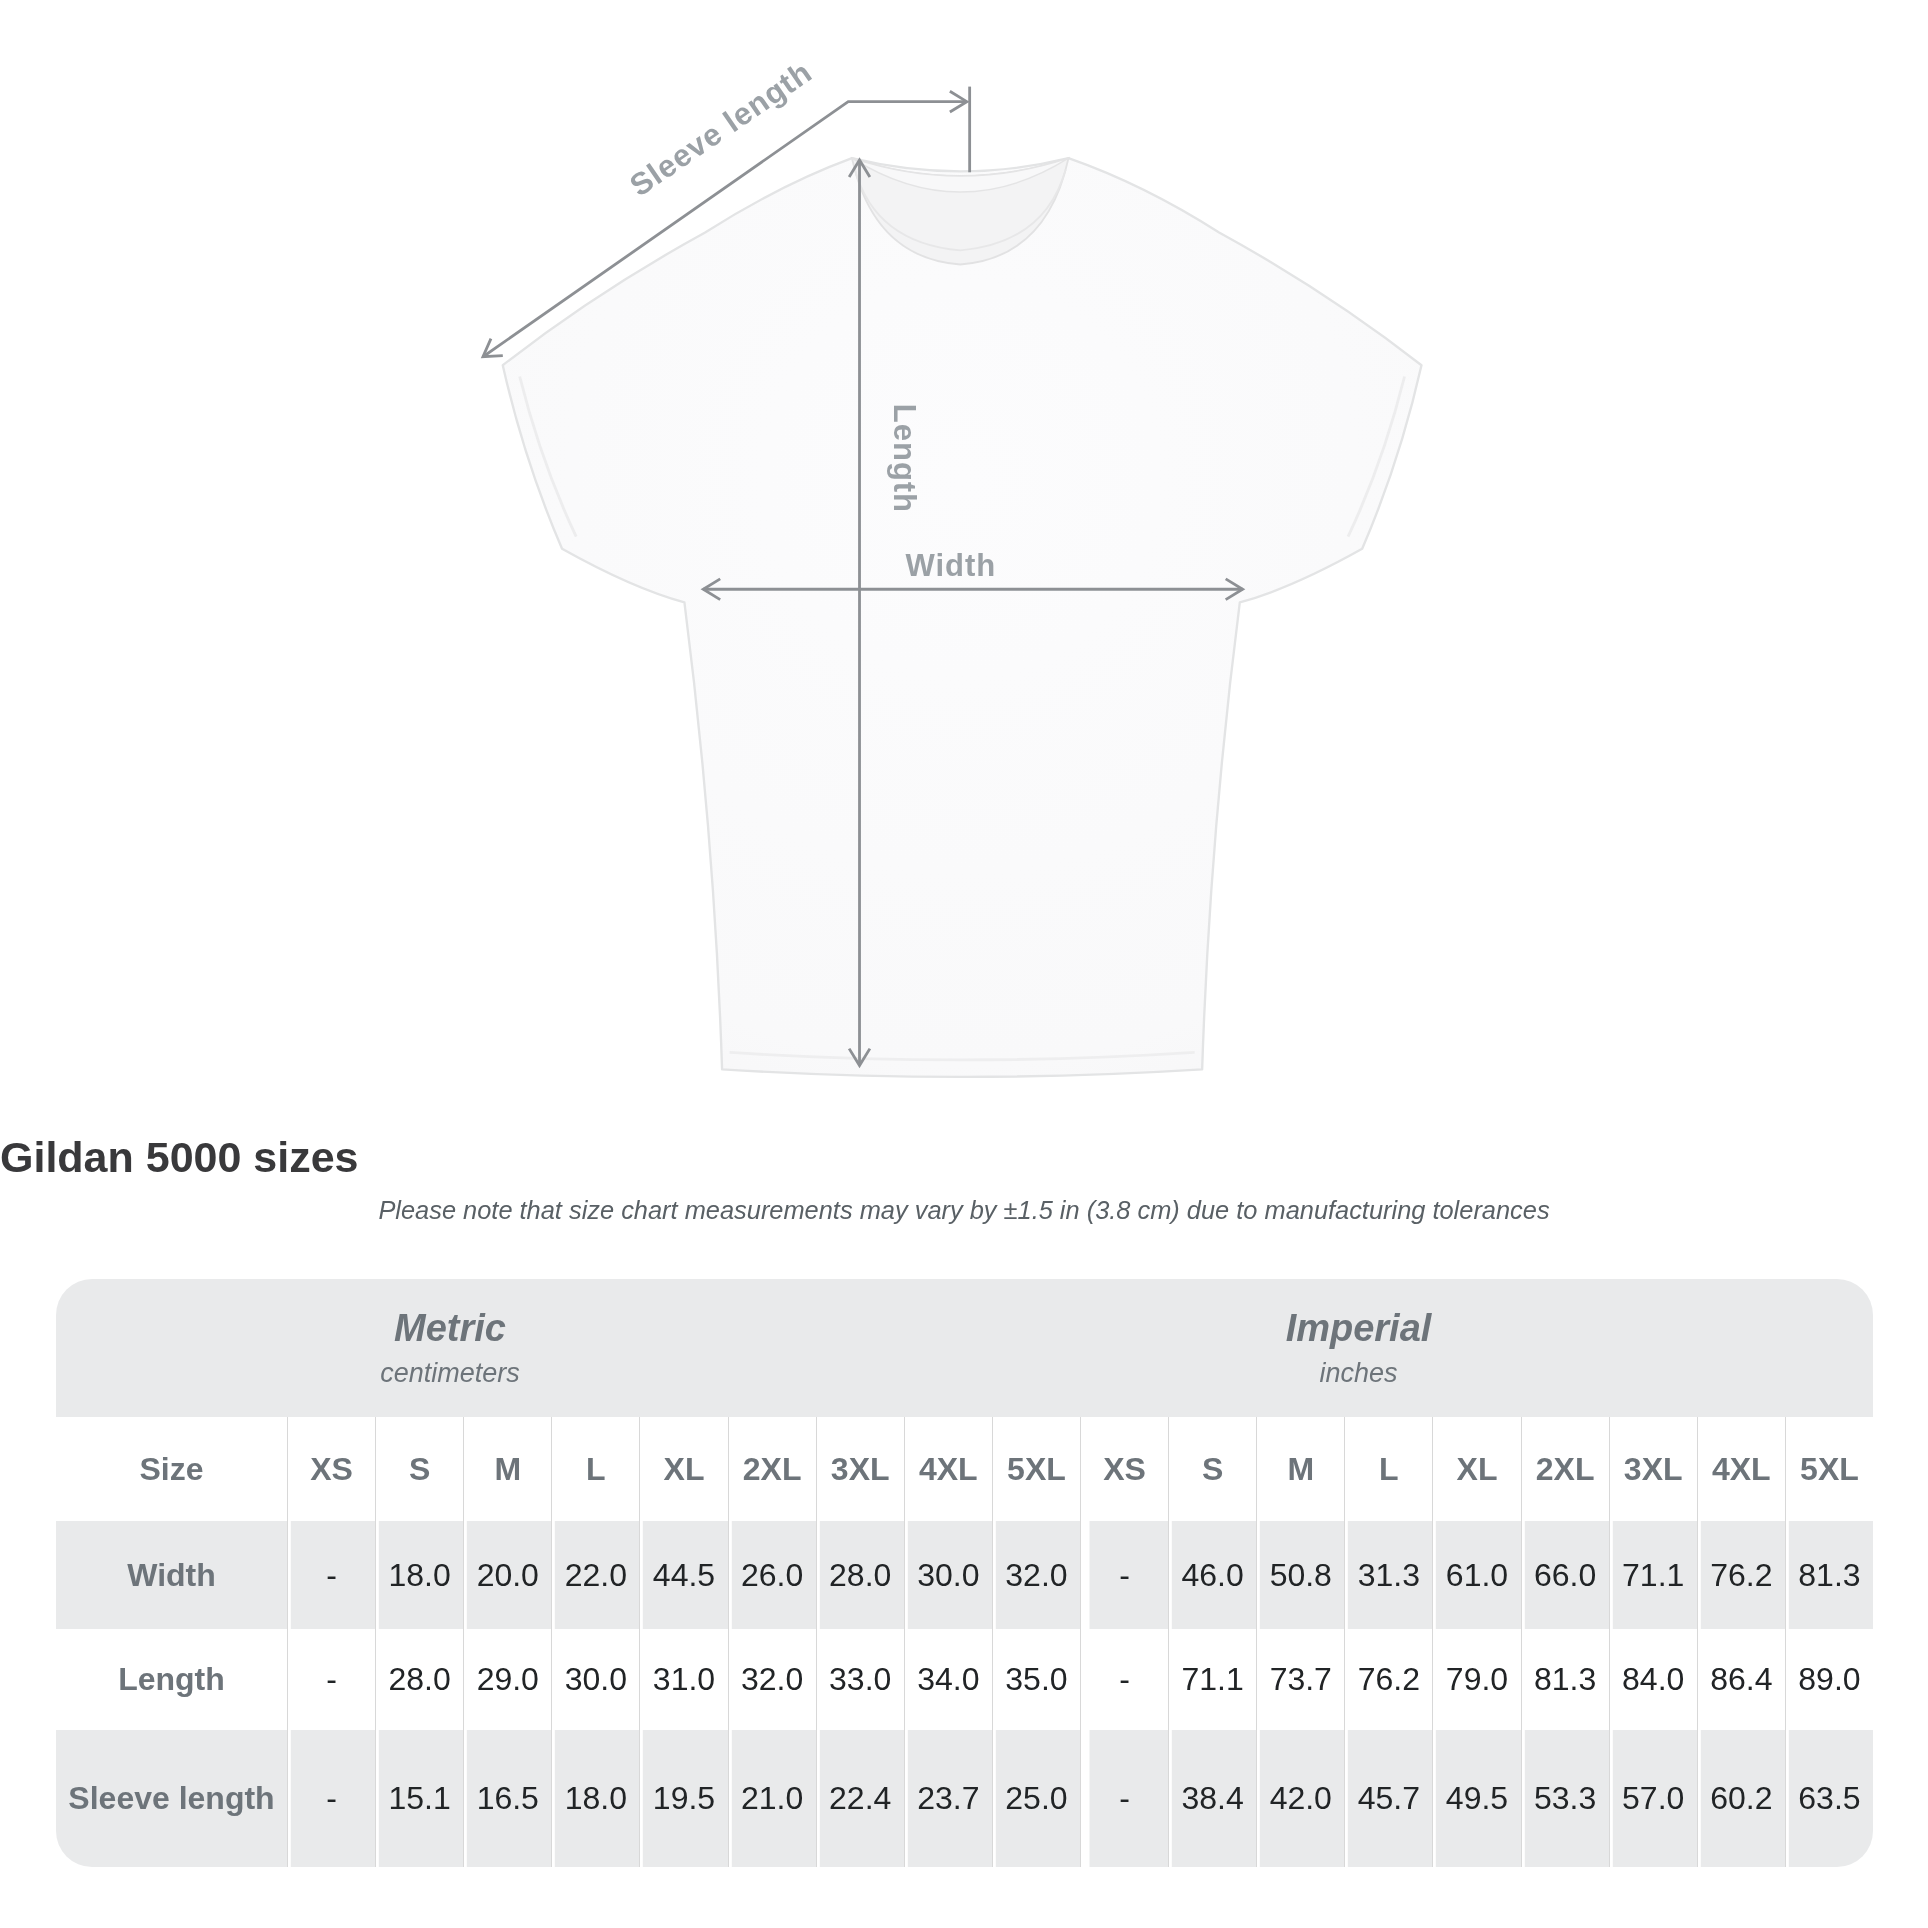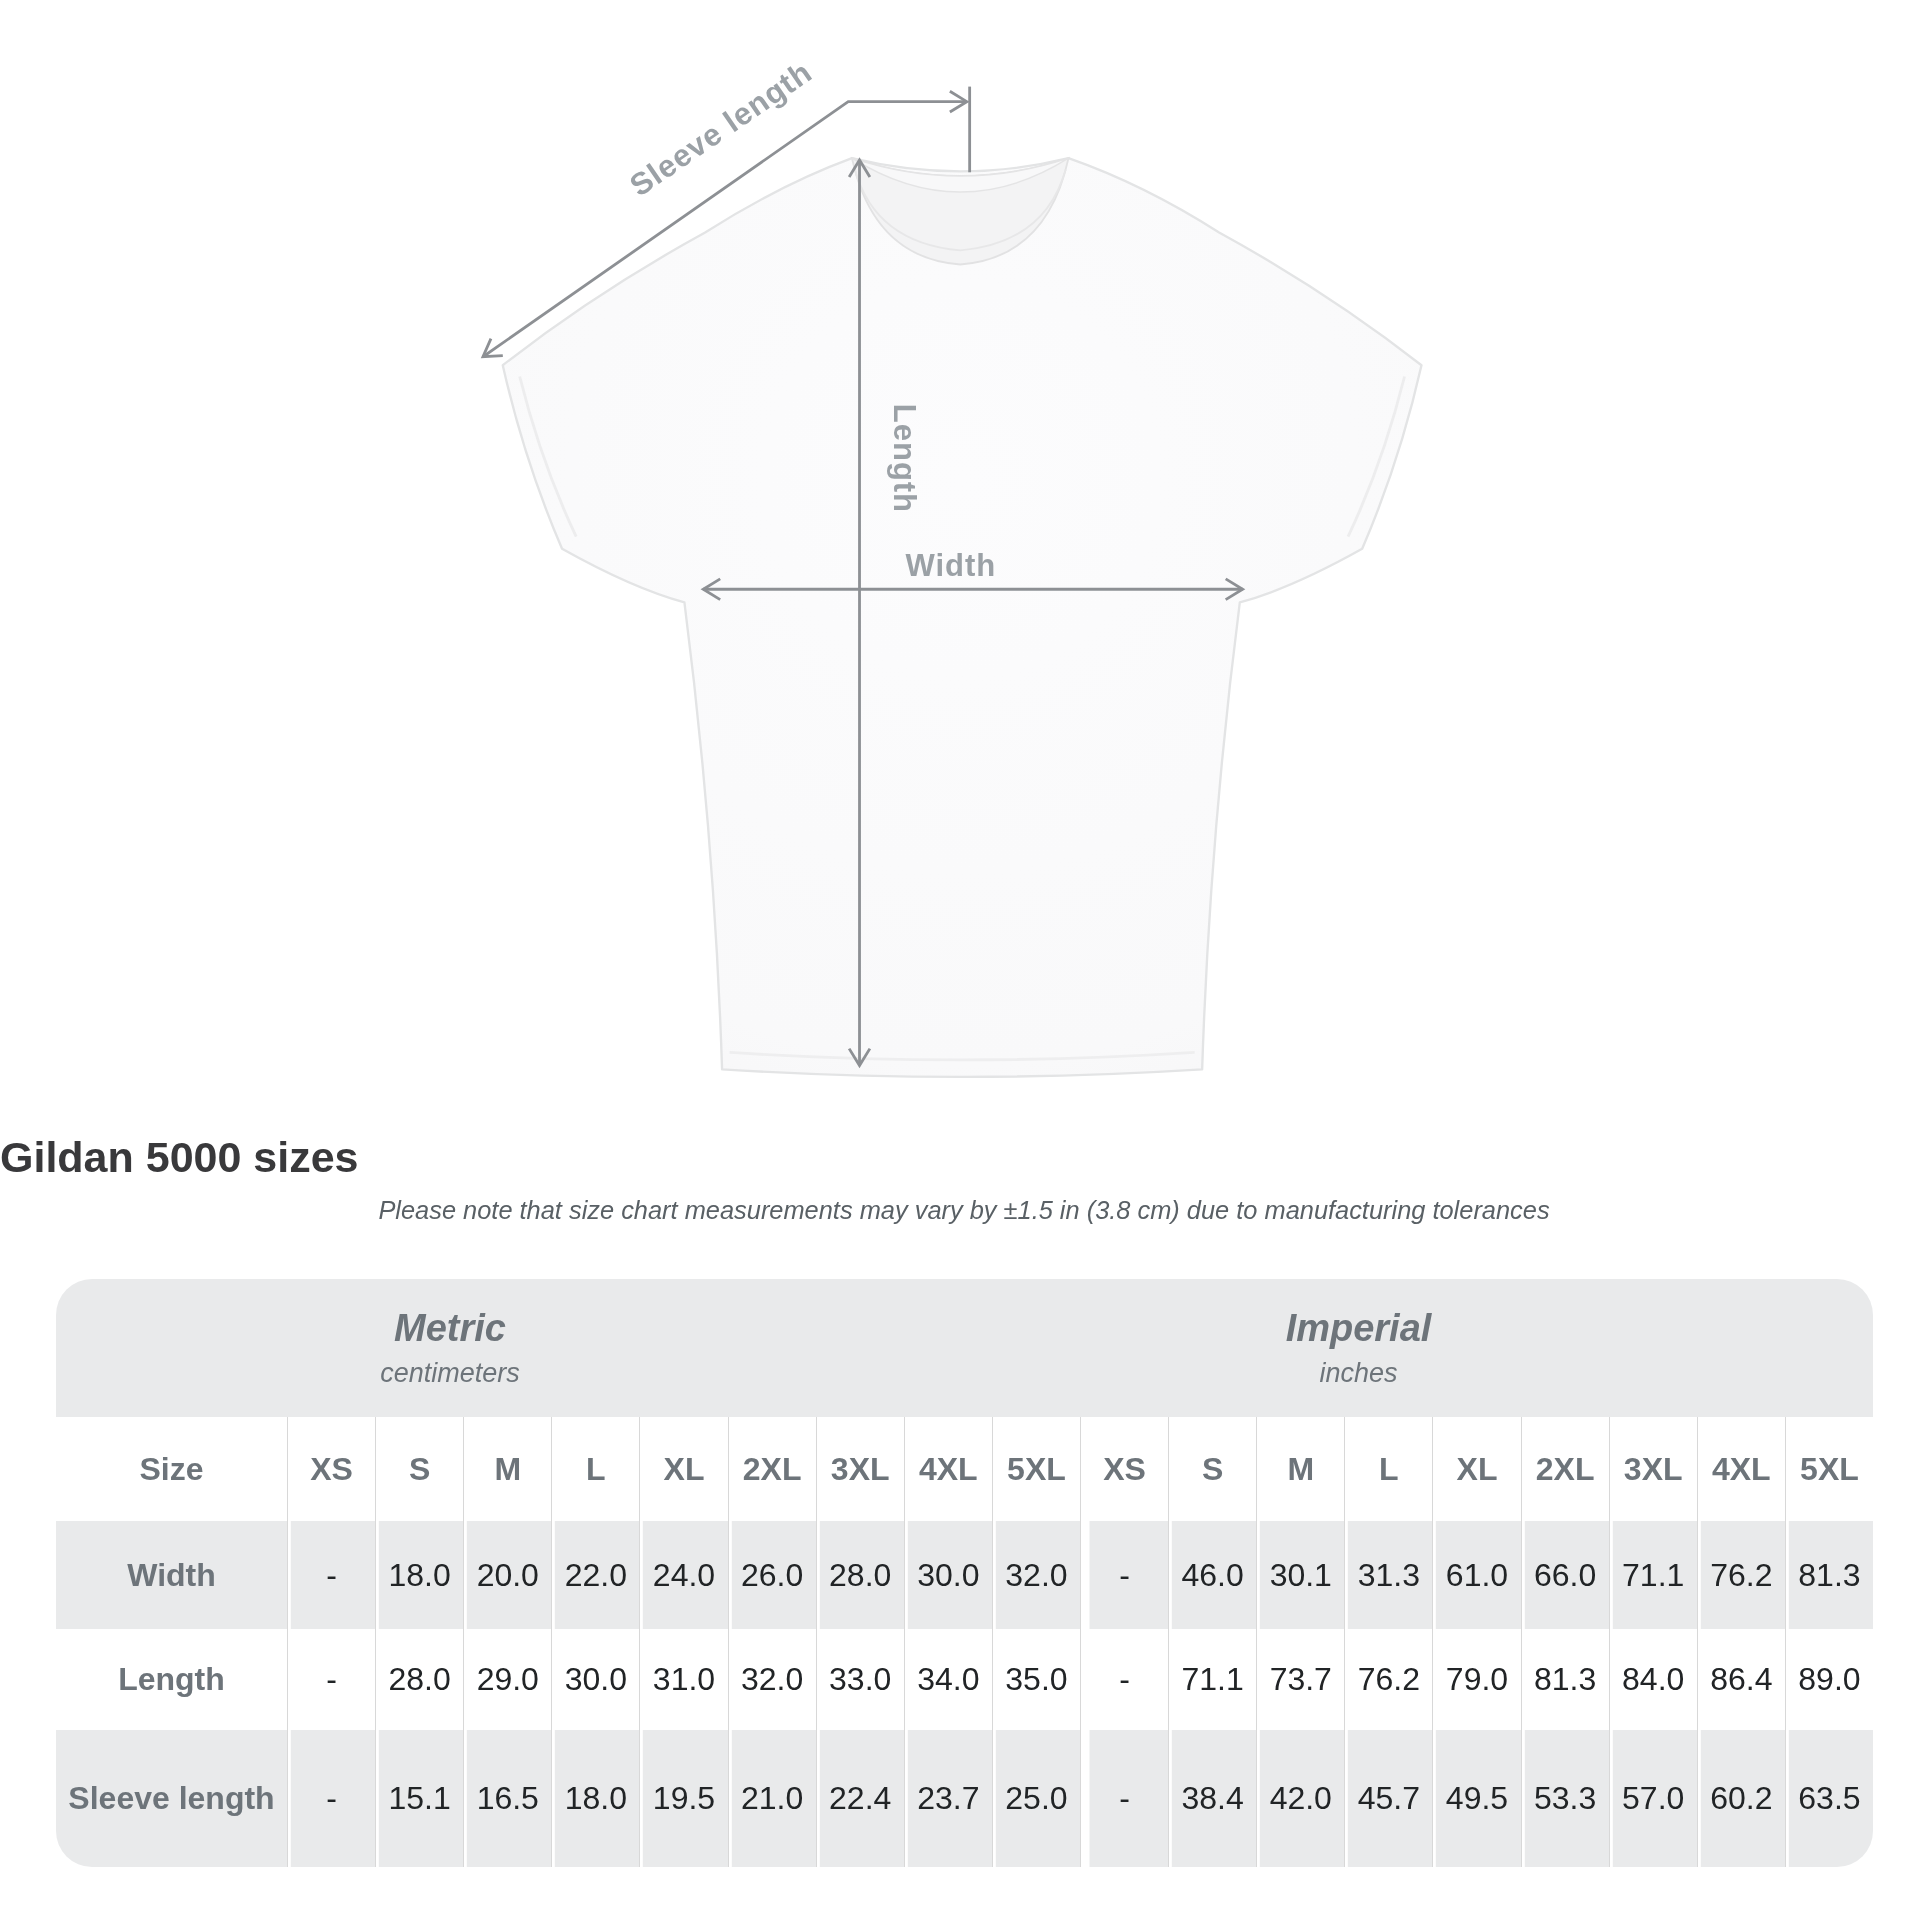--- a/index.html
+++ b/index.html
@@ -129,28 +129,28 @@
       <div>4XL</div>
       <div>5XL</div>
     </div>
 
     <div class="trow" style="--h:108px">
       <div class="lab">Width</div>
       <div>-</div>
       <div>18.0</div>
       <div>20.0</div>
       <div>22.0</div>
-      <div>24.0</div>
+      <div>44.5</div>
       <div>26.0</div>
       <div>28.0</div>
       <div>30.0</div>
       <div>32.0</div>
       <div>-</div>
       <div>46.0</div>
-      <div>30.1</div>
+      <div>50.8</div>
       <div>31.3</div>
       <div>61.0</div>
       <div>66.0</div>
       <div>71.1</div>
       <div>76.2</div>
       <div>81.3</div>
     </div>
 
     <div class="trow white" style="--h:101px">
       <div class="lab">Length</div>

